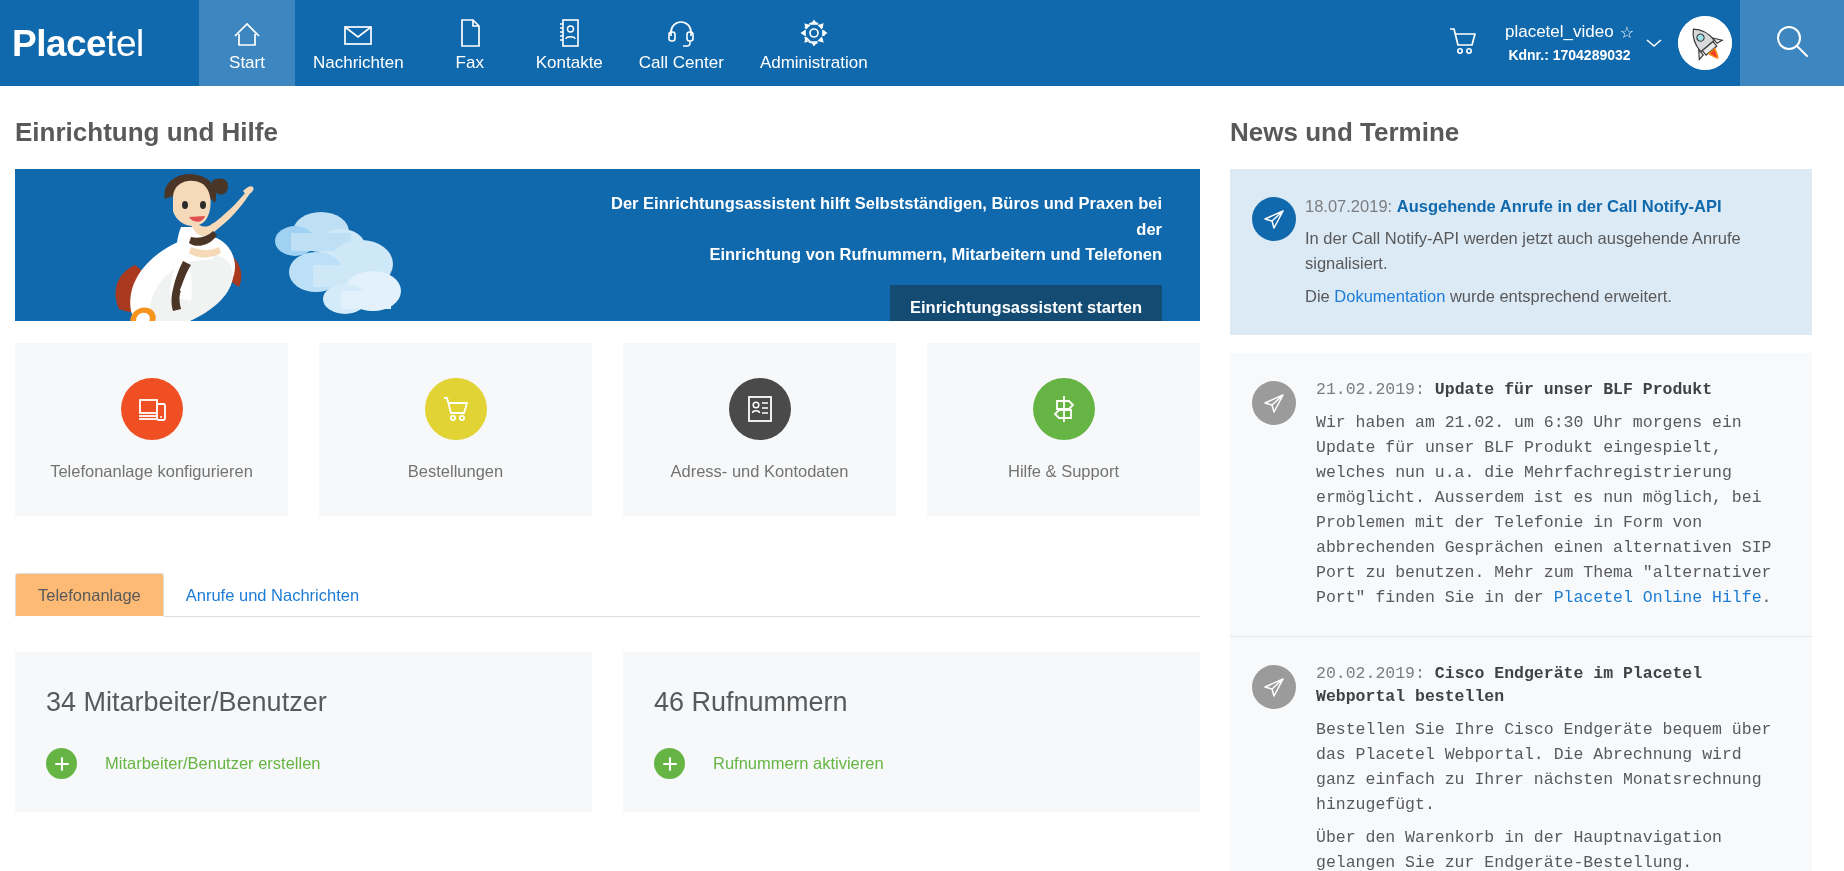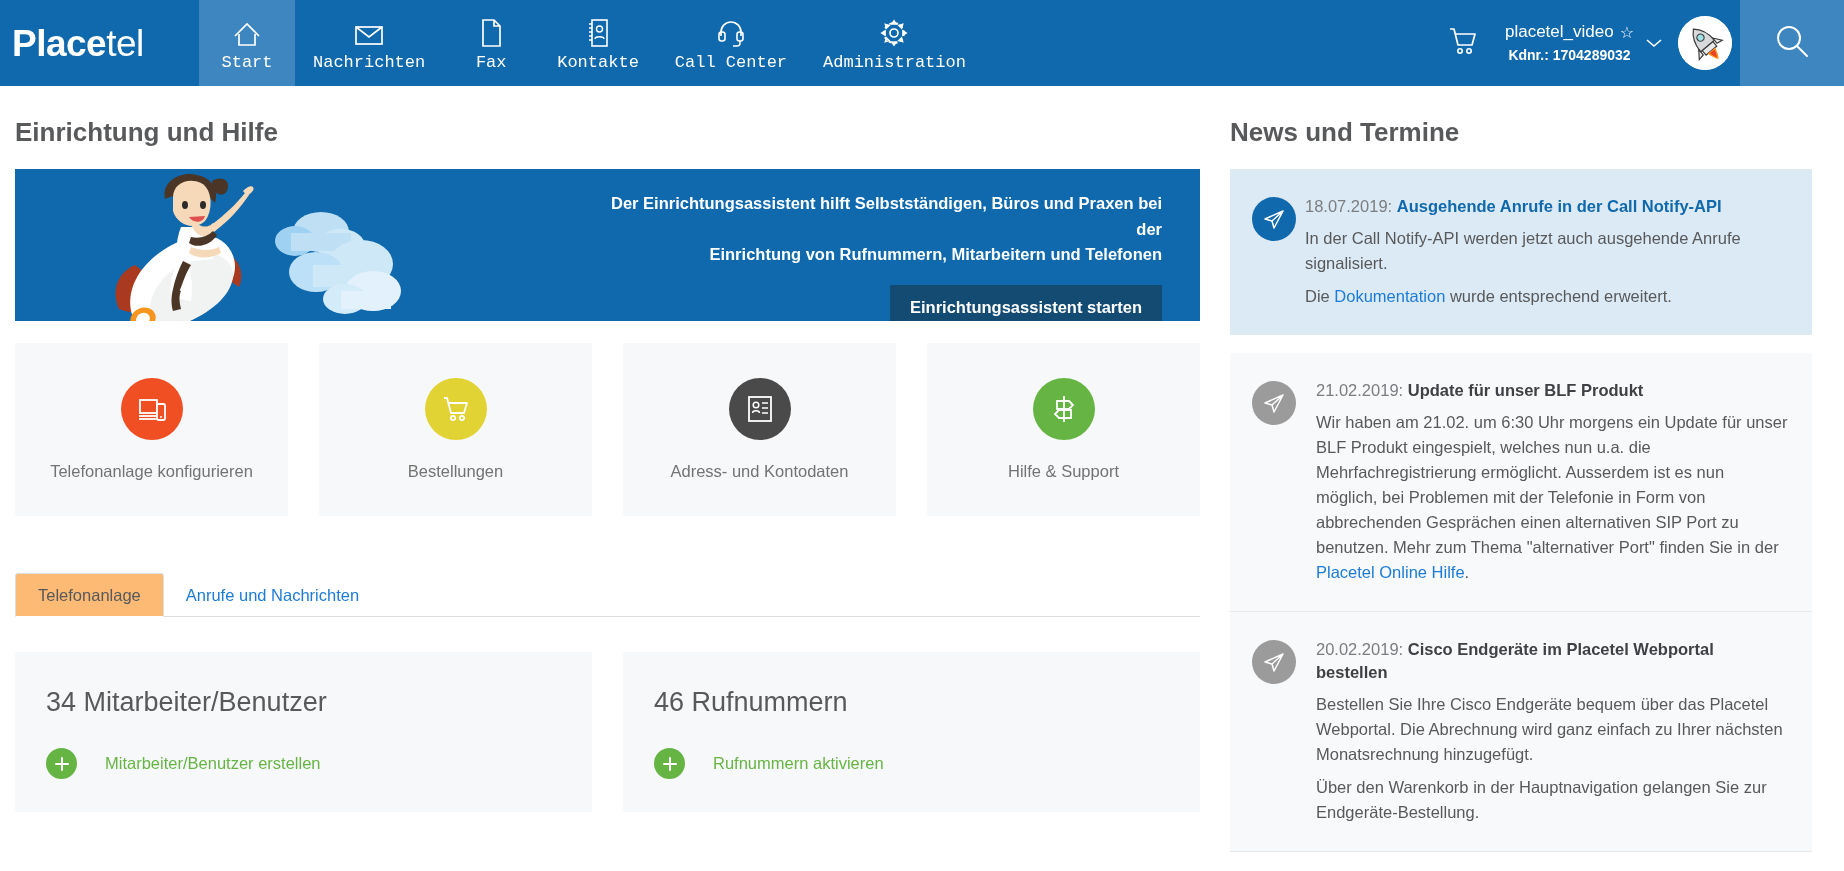--- a/index.html
+++ b/index.html
@@ -43,21 +43,20 @@
   }
   .nav-item {
     display: flex;
     flex-direction: column;
     align-items: center;
     justify-content: center;
     color: #ffffff;
     cursor: pointer;
     padding: 0 18px;
     min-width: 96px;
-    font-family: Liberation Mono, monospace;
   }
   .nav-item.active { background: #3d86bf; }
   .nav-icon {
     height: 32px;
     display: flex;
     align-items: flex-end;
     justify-content: center;
     margin-bottom: 6px;
   }
   .nav-label {
@@ -291,20 +290,21 @@
   .news-list { margin-top: 24px; }
   .news-item {
     display: flex;
     padding: 26px 24px 26px 22px;
     gap: 20px;
   }
   .news-item.highlight { background: #dceaf5; gap: 9px; }
   .news-item.plain {
     background: #f8f9fa;
     border-bottom: 1px solid #e6e8ea;
+    font-family: Liberation Mono, monospace;
   }
   .news-icon {
     width: 44px; height: 44px;
     border-radius: 50%;
     flex: none;
     display: flex;
     align-items: center;
     justify-content: center;
     margin-top: 2px;
   }

